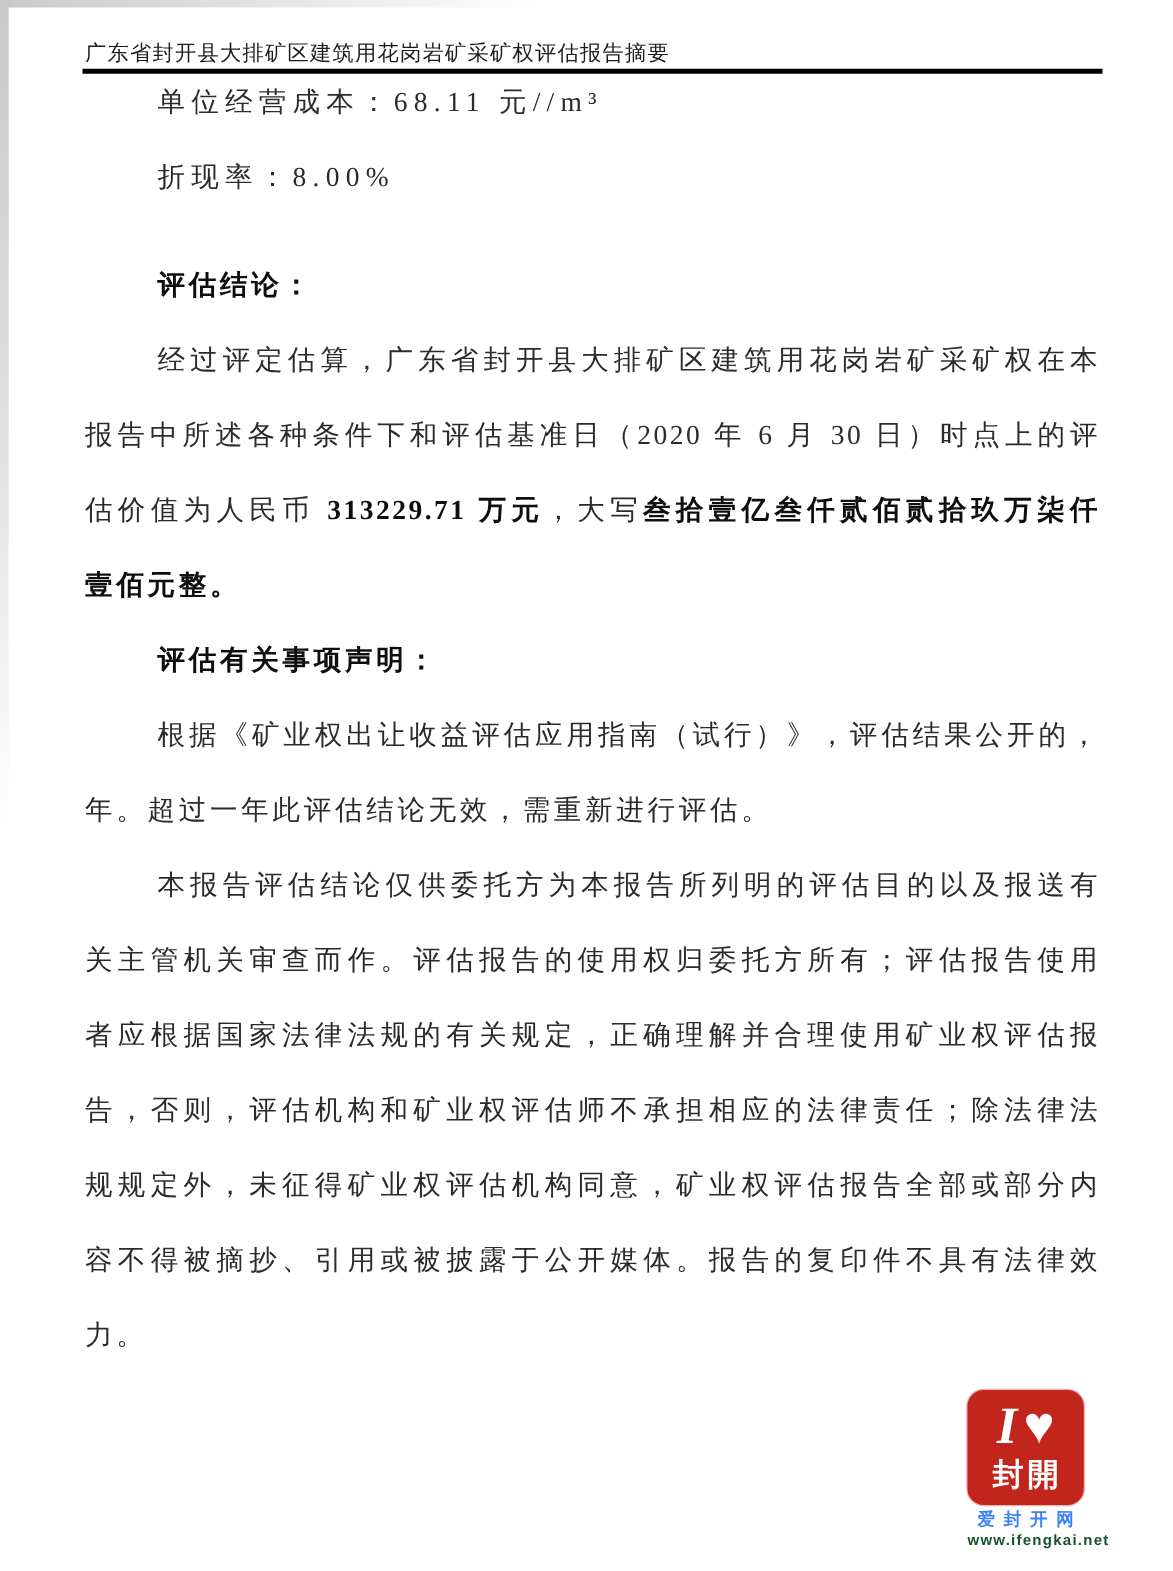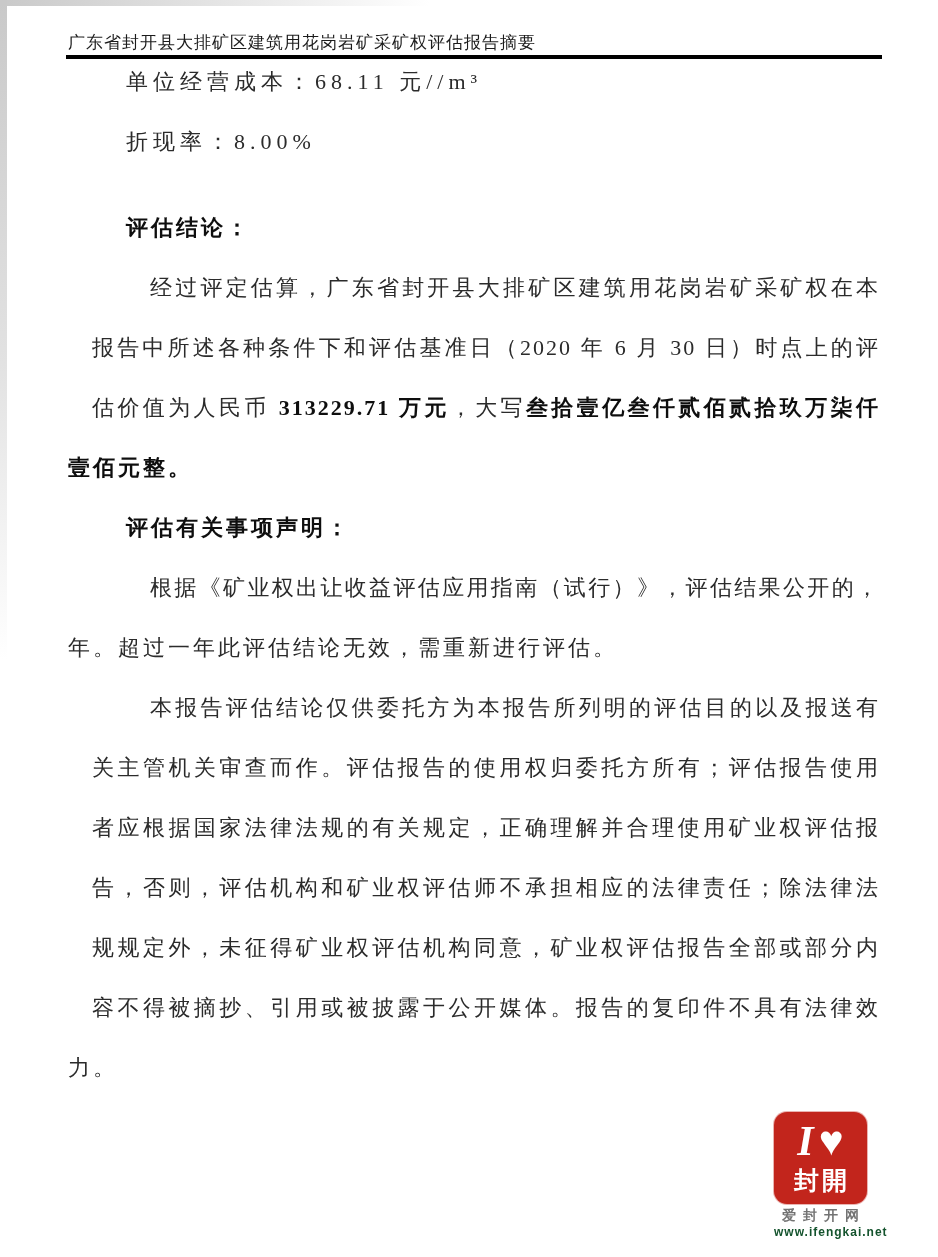--- a/index.html
+++ b/index.html
@@ -35,21 +35,20 @@
   }
   .line {
     height: 60px; line-height: 60px; font-size: 22px;
     white-space: nowrap;
   }
   .just {
     white-space: normal;
     text-align: justify;
     text-align-last: justify;
     letter-spacing: 2px;
-    margin-left: 24px;
   }
   .indent { text-indent: 58px; }
   .sp  { letter-spacing: 5px; }
   .sp2 { letter-spacing: 3px; }
   .bold { font-weight: 700; color: #0e0e0e; }
   .seg-bold { font-weight: 700; color: #0e0e0e; }
   .gap { height: 26px; }
   
   .logo {
     position: absolute; left: 774px; top: 1112px; width: 95px;
@@ -77,21 +76,21 @@
   .stamp-heart {
     font-size: 42px; line-height: 40px;
   }
   .stamp-row2 {
     font-weight: 700; font-size: 25px; line-height: 36px;
     letter-spacing: 3px; margin-left: 3px;
     font-family: "Liberation Serif", "DejaVu Serif", serif;
   }
   .logo-caption {
     margin-top: 3px;
-    color: #737373; font-weight: 700; font-size: 14px;
+    color: #3b82f6; font-weight: 700; font-size: 14px;
     letter-spacing: 7px; margin-left: 5px;
     font-family: Liberation Sans, sans-serif;
     white-space: nowrap;
   }
   .logo-url {
     color: #14532d; font-weight: 700; font-size: 12px;
     letter-spacing: 1px;
     font-family: "Liberation Sans", "DejaVu Sans", sans-serif;
     white-space: nowrap;
   }

